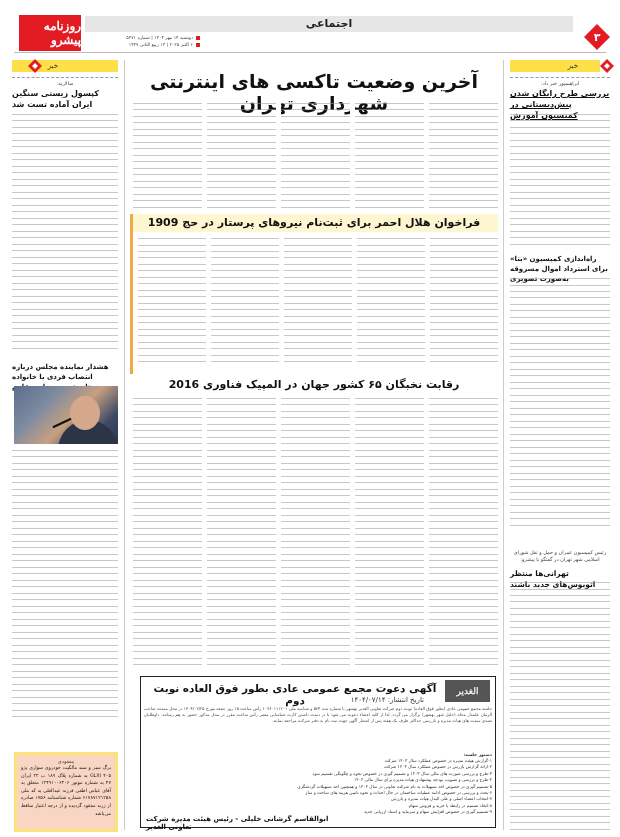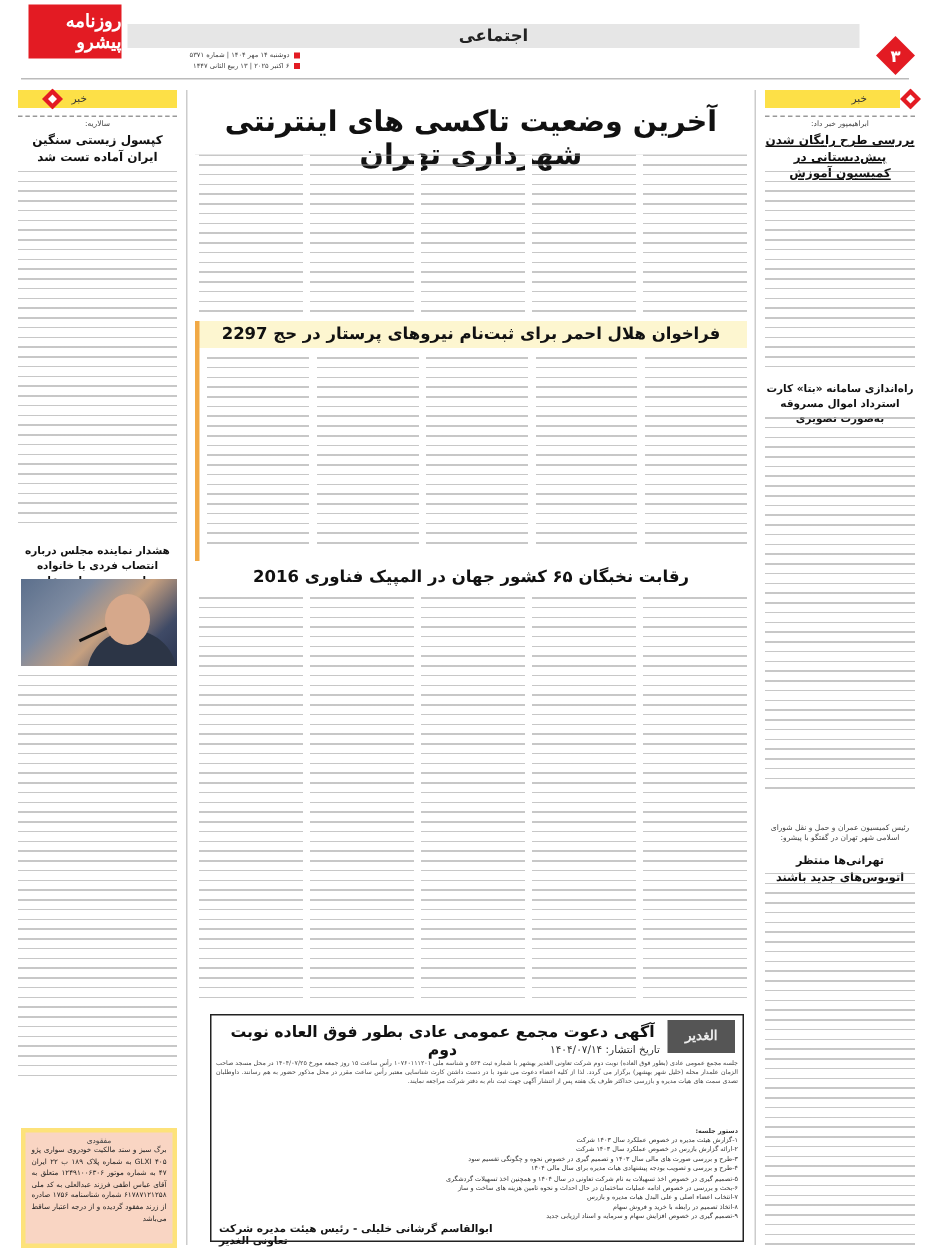--- a/index.html
+++ b/index.html
@@ -4,37 +4,37 @@
 <style>
   * { box-sizing: border-box; margin: 0; padding: 0; }
   html, body { width: 620px; height: 837px; background: #fff; overflow: hidden; }
   body { font-family: "DejaVu Sans", sans-serif; color: #222; position: relative; }
 
   .abs { position: absolute; }
 
   
   .hdr-band { left: 85px; top: 16px; width: 488px; height: 16px; background: #e6e6e6; }
   .hdr-title { left: 85px; top: 16px; width: 488px; height: 16px; text-align: center; font-size: 11px; font-weight: bold; line-height: 16px; color: #222; }
-  .logo { left: 19px; top: 3px; width: 62px; height: 36px; background: #e31b23; color: #fff; font-family: "DejaVu Serif", serif; font-size: 12px; font-weight: bold; display: flex; align-items: center; justify-content: center; }
+  .logo { left: 19px; top: 15px; width: 62px; height: 36px; background: #e31b23; color: #fff; font-family: "DejaVu Serif", serif; font-size: 12px; font-weight: bold; display: flex; align-items: center; justify-content: center; }
   .page-num { left: 584px; top: 24px; width: 26px; height: 26px; }
   .date-lines { left: 100px; top: 34px; width: 100px; font-size: 4.5px; line-height: 7px; color: #444; text-align: right; }
   .date-lines .sq { display: inline-block; width: 4px; height: 4px; background: #e31b23; margin-left: 3px; vertical-align: middle; }
   .hdr-rule { left: 14px; top: 52px; width: 592px; height: 1px; background: #bbb; }
 
   
   .sec-tag { height: 12px; background: #fde047; font-size: 7px; line-height: 12px; padding-right: 22px; color: #333; }
   .sec-diamond { width: 14px; height: 14px; }
   .dash-rule { height: 0; border-top: 1px dashed #999; }
 
   
   .col-text { font-size: 4.2px; line-height: 6.5px; color: #555; text-align: justify; overflow: hidden; }
   .lines { background: repeating-linear-gradient(to bottom, #9a9a9a 0, #9a9a9a 1px, transparent 1px, transparent 6.5px); opacity: .55; }
 
   .kicker { font-size: 5px; color: #444; text-align: center; }
-  .side-title { font-size: 8px; font-weight: bold; text-align: center; line-height: 11px; color: #111; }
+  .side-title { font-size: 8px; font-weight: bold; text-align: left; line-height: 11px; color: #111; }
   .main-title { font-size: 19px; font-weight: bold; text-align: center; color: #111; letter-spacing: -0.5px; }
   .sub-title { font-size: 11px; font-weight: bold; text-align: center; color: #111; }
 
   .vrule { width: 1px; background: #ccc; }
   .yellow-band { background: #fdf6d0; }
   .orange-edge { background: #f1a946; }
 
   .photo { background: linear-gradient(135deg,#5b6f8c 0%,#7d8aa0 30%,#c6a080 55%,#3f4a66 80%,#2b3550 100%); overflow: hidden; }
   .photo .face { position: absolute; border-radius: 50%; background: #d6a88b; }
   .photo .suit { position: absolute; background: #2c3546; border-radius: 30px 30px 0 0; }
@@ -74,21 +74,21 @@
 <svg class="abs sec-diamond" style="left:600px;top:59px;" viewBox="0 0 14 14">
   <polygon points="7,0 14,7 7,14 0,7" fill="#e31b23"></polygon>
     <polygon points="7,4 10,7 7,10 4,7" fill="#fff"></polygon>
 </svg>
 <div class="abs dash-rule" style="left:510px;top:77px;width:100px;"></div>
 
 <div class="abs kicker" style="left:510px;top:80px;width:100px;">ابراهیمپور خبر داد:</div>
 <div class="abs side-title" style="left:510px;top:88px;width:100px;text-decoration:underline;">بررسی طرح رایگان شدن پیش‌دبستانی در کمیسیون آموزش</div>
 <div class="abs col-text lines" style="left:510px;top:114px;width:100px;height:132px;"></div>
 
-<div class="abs side-title" style="left:510px;top:254px;width:100px;font-size:7px;line-height:10px;">راه‌اندازی سامانه «بتا» کارت استرداد اموال مسروقه به‌صورت تصویری</div>
+<div class="abs side-title" style="left:510px;top:254px;width:100px;font-size:7px;line-height:10px;">راه‌اندازی کمیسیون «بتا» برای استرداد اموال مسروقه به‌صورت تصویری</div>
 <div class="abs col-text lines" style="left:510px;top:278px;width:100px;height:250px;"></div>
 
 <div class="abs kicker" style="left:510px;top:549px;width:100px;line-height:7px;">رئیس کمیسیون عمران و حمل و نقل شورای اسلامی شهر تهران در گفتگو با پیشرو:</div>
 <div class="abs side-title" style="left:510px;top:568px;width:100px;font-size:7.5px;">تهرانی‌ها منتظر اتوبوس‌های جدید باشند</div>
 <div class="abs col-text lines" style="left:510px;top:582px;width:100px;height:250px;"></div>
 
 <div class="abs vrule" style="left:503px;top:60px;height:770px;"></div>
 
 <div class="abs" style="left:12px;top:60px;width:106px;">
   <div class="sec-tag" style="margin-left:0;padding-right:60px;">خبر</div>
@@ -119,34 +119,34 @@
 <div class="abs vrule" style="left:124px;top:60px;height:770px;"></div>
 
 <div class="abs main-title" style="left:130px;top:70px;width:368px;">آخرین وضعیت تاکسی های اینترنتی شهرداری تهران</div>
 <div class="abs col-text lines" style="left:130px;top:103px;width:368px;height:108px;
      background: repeating-linear-gradient(to bottom,#9a9a9a 0,#9a9a9a 1px,transparent 1px,transparent 6.5px);"></div>
 <div class="abs" style="left:130px;top:103px;width:368px;height:108px;
      background: repeating-linear-gradient(to left,transparent 0,transparent 69px,#fff 69px,#fff 74px);"></div>
 
 <div class="abs yellow-band" style="left:130px;top:214px;width:368px;height:18px;"></div>
 <div class="abs orange-edge" style="left:130px;top:214px;width:3px;height:160px;"></div>
-<div class="abs sub-title" style="left:130px;top:216px;width:368px;">فراخوان هلال احمر برای ثبت‌نام نیروهای پرستار در حج 2297</div>
+<div class="abs sub-title" style="left:130px;top:216px;width:368px;">فراخوان هلال احمر برای ثبت‌نام نیروهای پرستار در حج 1909</div>
 <div class="abs col-text lines" style="left:136px;top:238px;width:362px;height:128px;"></div>
 <div class="abs" style="left:136px;top:238px;width:362px;height:128px;
      background: repeating-linear-gradient(to left,transparent 0,transparent 68px,#fff 68px,#fff 73px);"></div>
 
 <div class="abs sub-title" style="left:130px;top:378px;width:368px;">رقابت نخبگان ۶۵ کشور جهان در المپیک فناوری 2016</div>
 <div class="abs col-text lines" style="left:130px;top:398px;width:368px;height:268px;"></div>
 <div class="abs" style="left:130px;top:398px;width:368px;height:268px;
      background: repeating-linear-gradient(to left,transparent 0,transparent 69px,#fff 69px,#fff 74px);"></div>
 
 <div class="abs ad-box" style="left:140px;top:676px;width:356px;height:152px;"></div>
 <div class="abs ad-logo" style="left:445px;top:680px;width:45px;height:22px;">الغدیر</div>
 <div class="abs ad-title" style="left:150px;top:682px;width:290px;">آگهی دعوت مجمع عمومی عادی بطور فوق العاده نوبت دوم</div>
-<div class="abs ad-date" style="left:300px;top:696px;width:140px;">
+<div class="abs ad-date" style="left:284px;top:696px;width:140px;">
   <span>تاریخ انتشار:</span>
   <span>۱۴۰۴/۰۷/۱۴</span>
 </div>
 <div class="abs ad-body" style="left:144px;top:706px;width:348px;height:44px;overflow:hidden;">جلسه مجمع عمومی عادی (بطور فوق العاده) نوبت دوم شرکت تعاونی الغدیر بهشهر با شماره ثبت ۵۶۴ و شناسه ملی ۱۰۷۶۰۱۱۱۲۰۱ رأس ساعت ۱۵ روز جمعه مورخ ۱۴۰۴/۰۷/۲۵ در محل مسجد صاحب الزمان علمدار محله (خلیل شهر بهشهر) برگزار می گردد. لذا از کلیه اعضاء دعوت می شود با در دست داشتن کارت شناسایی معتبر رأس ساعت مقرر در محل مذکور حضور به هم رسانند. داوطلبان تصدی سمت های هیات مدیره و بازرسی حداکثر ظرف یک هفته پس از انتشار آگهی جهت ثبت نام به دفتر شرکت مراجعه نمایند.</div>
 <div class="abs ad-item" style="left:144px;top:752px;width:348px;font-weight:bold;">دستور جلسه:</div>
 <div class="abs" style="left:144px;top:758px;width:348px;">
   <div class="ad-item">۱-گزارش هیئت مدیره در خصوص عملکرد سال ۱۴۰۳ شرکت</div>
   <div class="ad-item">۲-ارائه گزارش بازرس در خصوص عملکرد سال ۱۴۰۳ شرکت</div>
   <div class="ad-item">۳-طرح و بررسی صورت های مالی سال ۱۴۰۳ و تصمیم گیری در خصوص نحوه و چگونگی تقسیم سود</div>
   <div class="ad-item">۴-طرح و بررسی و تصویب بودجه پیشنهادی هیات مدیره برای سال مالی ۱۴۰۴</div>

